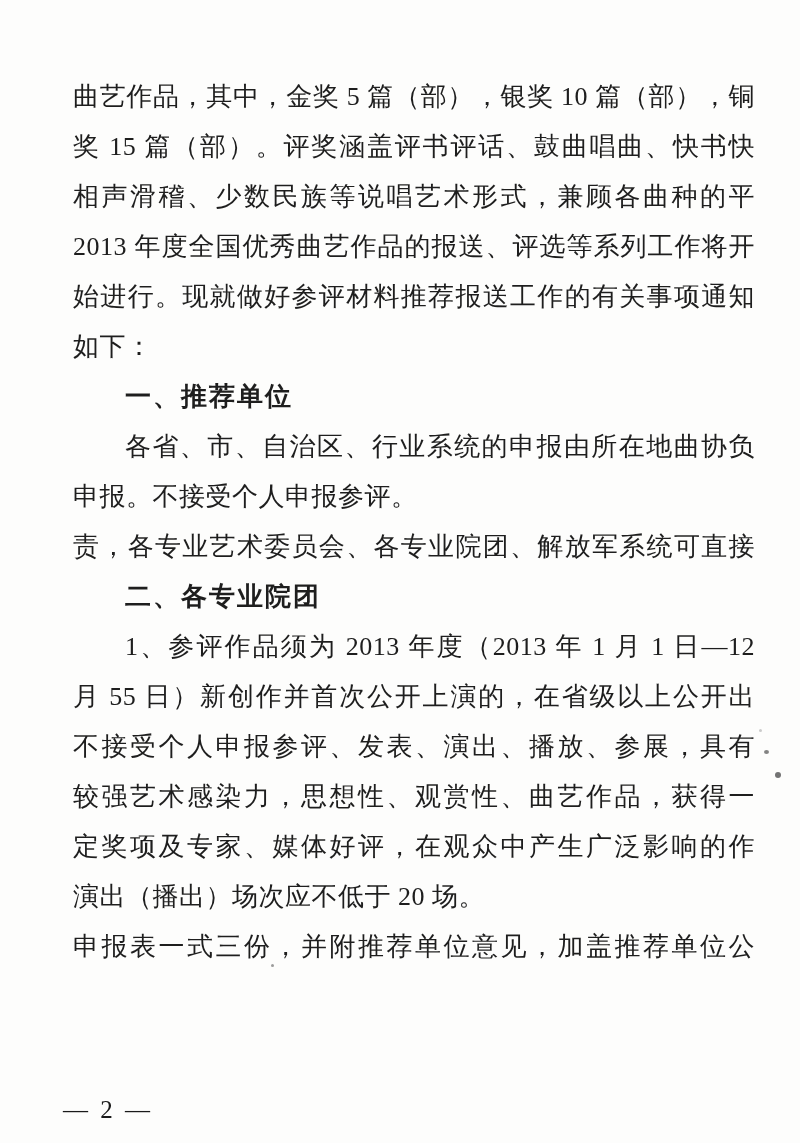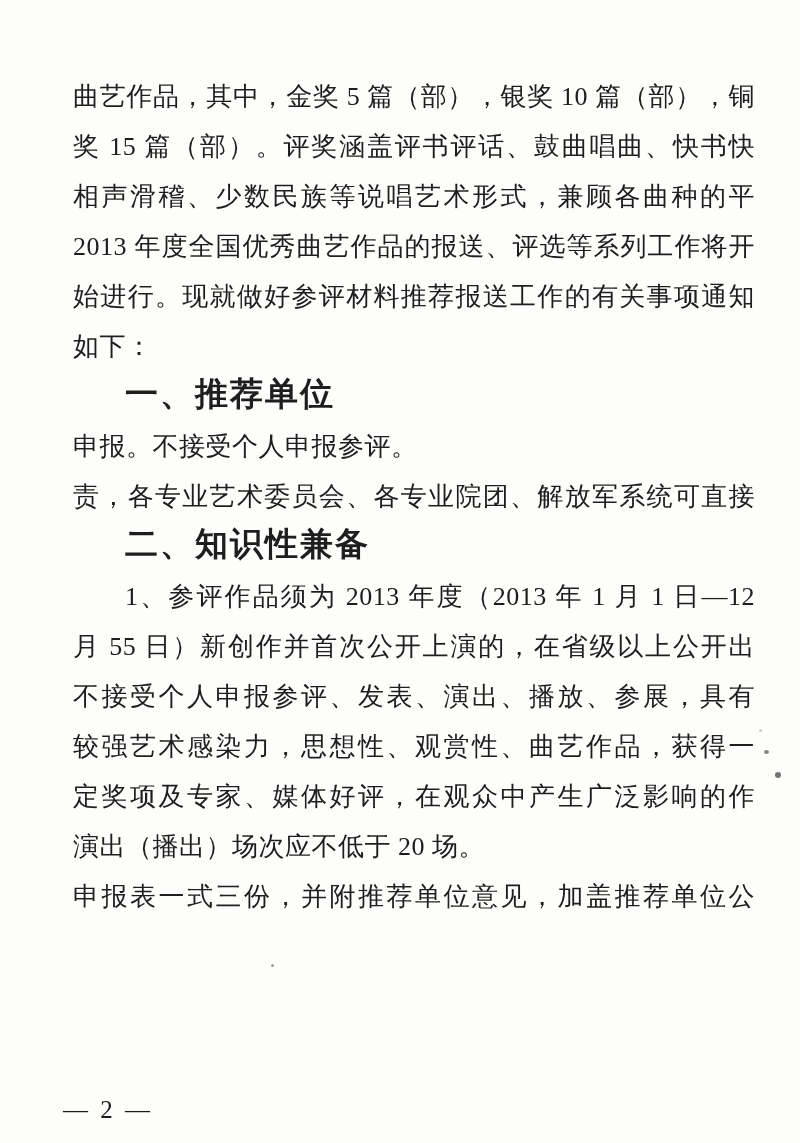--- a/index.html
+++ b/index.html
@@ -28,23 +28,23 @@
     overflow: hidden;
     letter-spacing: 0.5px;
   }
   .stretch {
     text-align-last: justify;
   }
   .indent {
     text-indent: 52px;
   }
   .heading {
-    font-family: Liberation Mono, monospace;
+    font-family: Liberation Serif, serif;
     font-weight: bold;
-    font-size: 33px;
+    font-size: 26px;
     letter-spacing: 2px;
   }
   .footer {
     position: absolute;
     left: 63px;
     top: 1096px;
     font-size: 25px;
     letter-spacing: 3px;
     color: #1a1a1a;
     font-family: "Liberation Serif", "DejaVu Serif", serif;
@@ -64,23 +64,24 @@
 
 <div class="page">
   <div class="doc">
     <div class="line stretch">曲艺作品，其中，金奖 5 篇（部），银奖 10 篇（部），铜</div>
     <div class="line stretch">奖 15 篇（部）。评奖涵盖评书评话、鼓曲唱曲、快书快板、</div>
     <div class="line stretch">相声滑稽、少数民族等说唱艺术形式，兼顾各曲种的平衡。</div>
     <div class="line stretch">2013 年度全国优秀曲艺作品的报送、评选等系列工作将开</div>
     <div class="line stretch">始进行。现就做好参评材料推荐报送工作的有关事项通知</div>
     <div class="line">如下：</div>
     <div class="line heading indent">一、推荐单位</div>
+    <div class="line stretch indent">各省、市、自治区、行业系统的申报由所在地曲协负</div>
     <div class="line">申报。不接受个人申报参评。</div>
     <div class="line stretch">责，各专业艺术委员会、各专业院团、解放军系统可直接</div>
-    <div class="line heading indent">二、知识性兼备</div>
+    <div class="line heading indent">二、各专业院团</div>
     <div class="line stretch indent">1、参评作品须为 2013 年度（2013 年 1 月 1 日—12</div>
     <div class="line stretch">月 55 日）新创作并首次公开上演的，在省级以上公开出</div>
     <div class="line stretch">不接受个人申报参评、发表、演出、播放、参展，具有</div>
     <div class="line stretch">较强艺术感染力，思想性、观赏性、曲艺作品，获得一</div>
     <div class="line stretch">定奖项及专家、媒体好评，在观众中产生广泛影响的作品。</div>
     <div class="line">演出（播出）场次应不低于 20 场。</div>
     <div class="line stretch">申报表一式三份，并附推荐单位意见，加盖推荐单位公章。</div>
   </div>
 
   <div class="footer">— 2 —</div>

